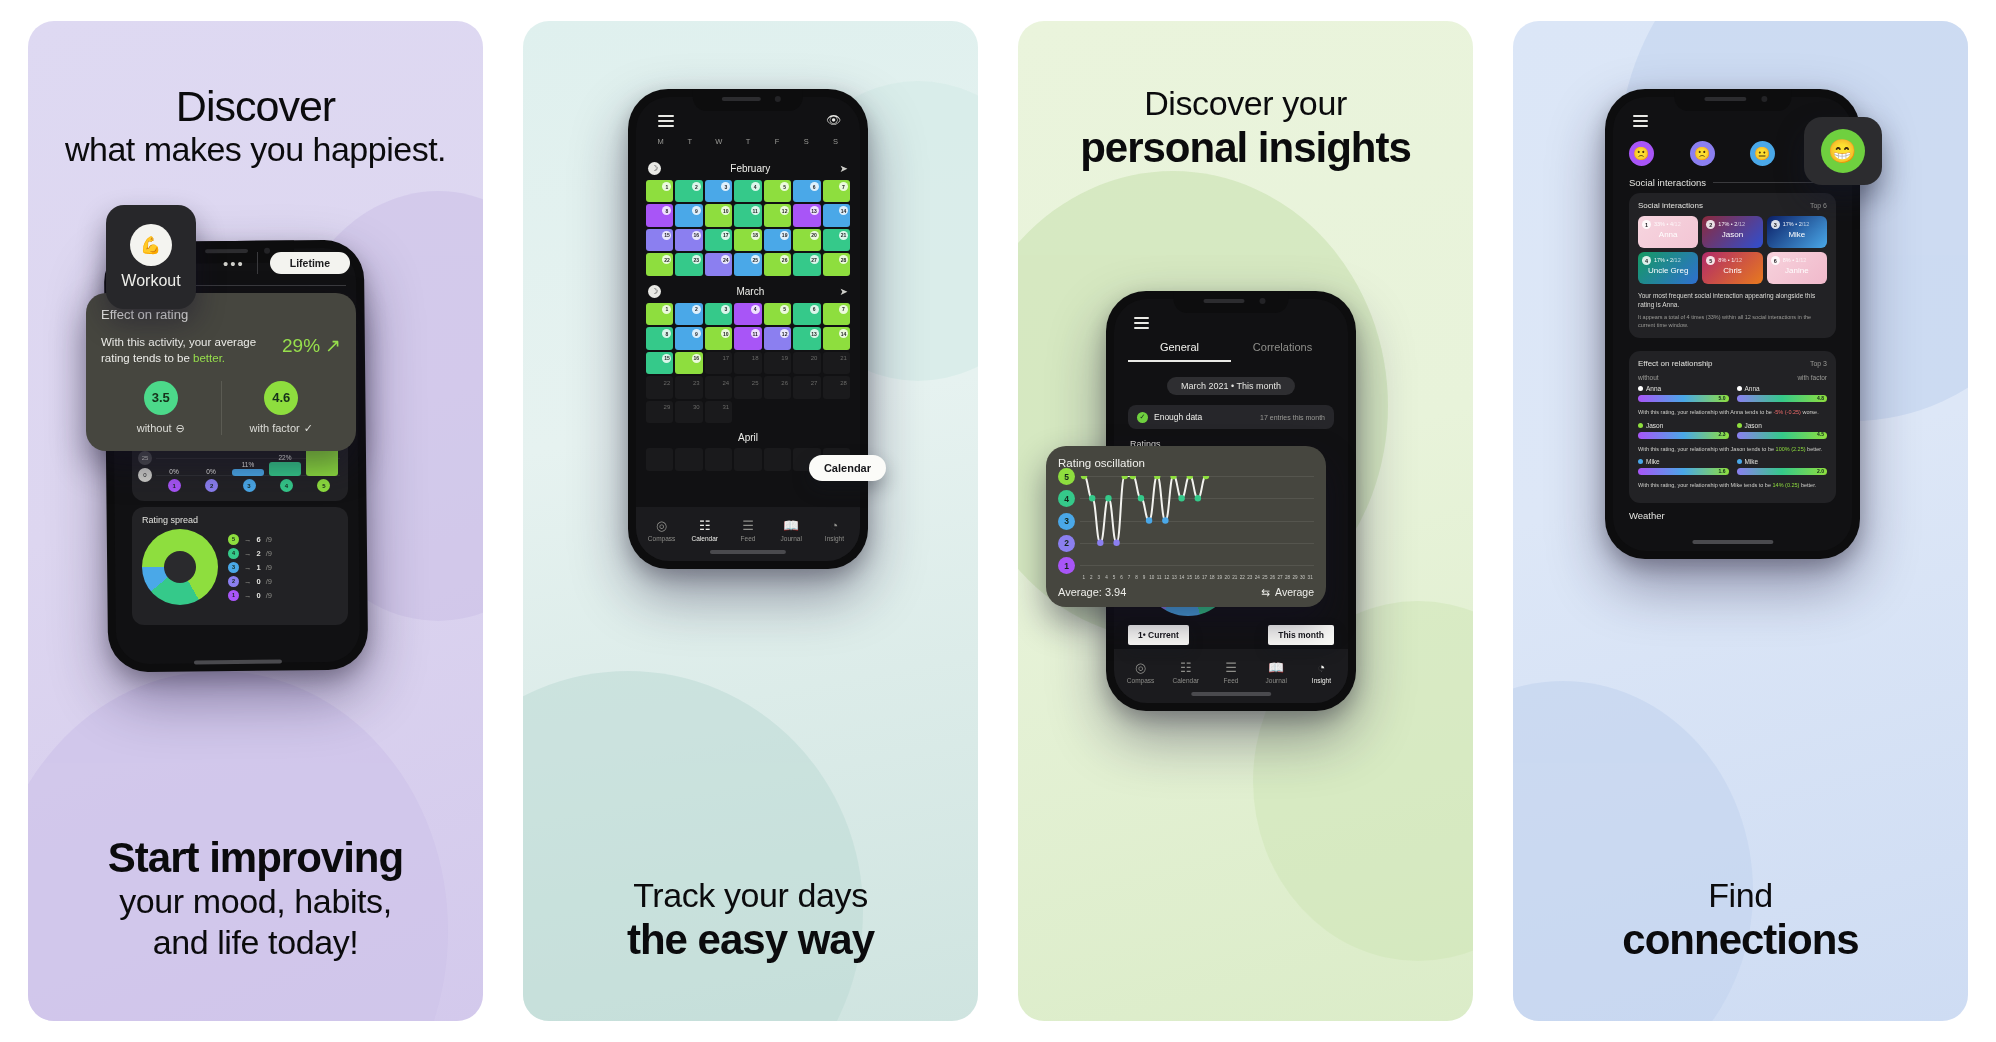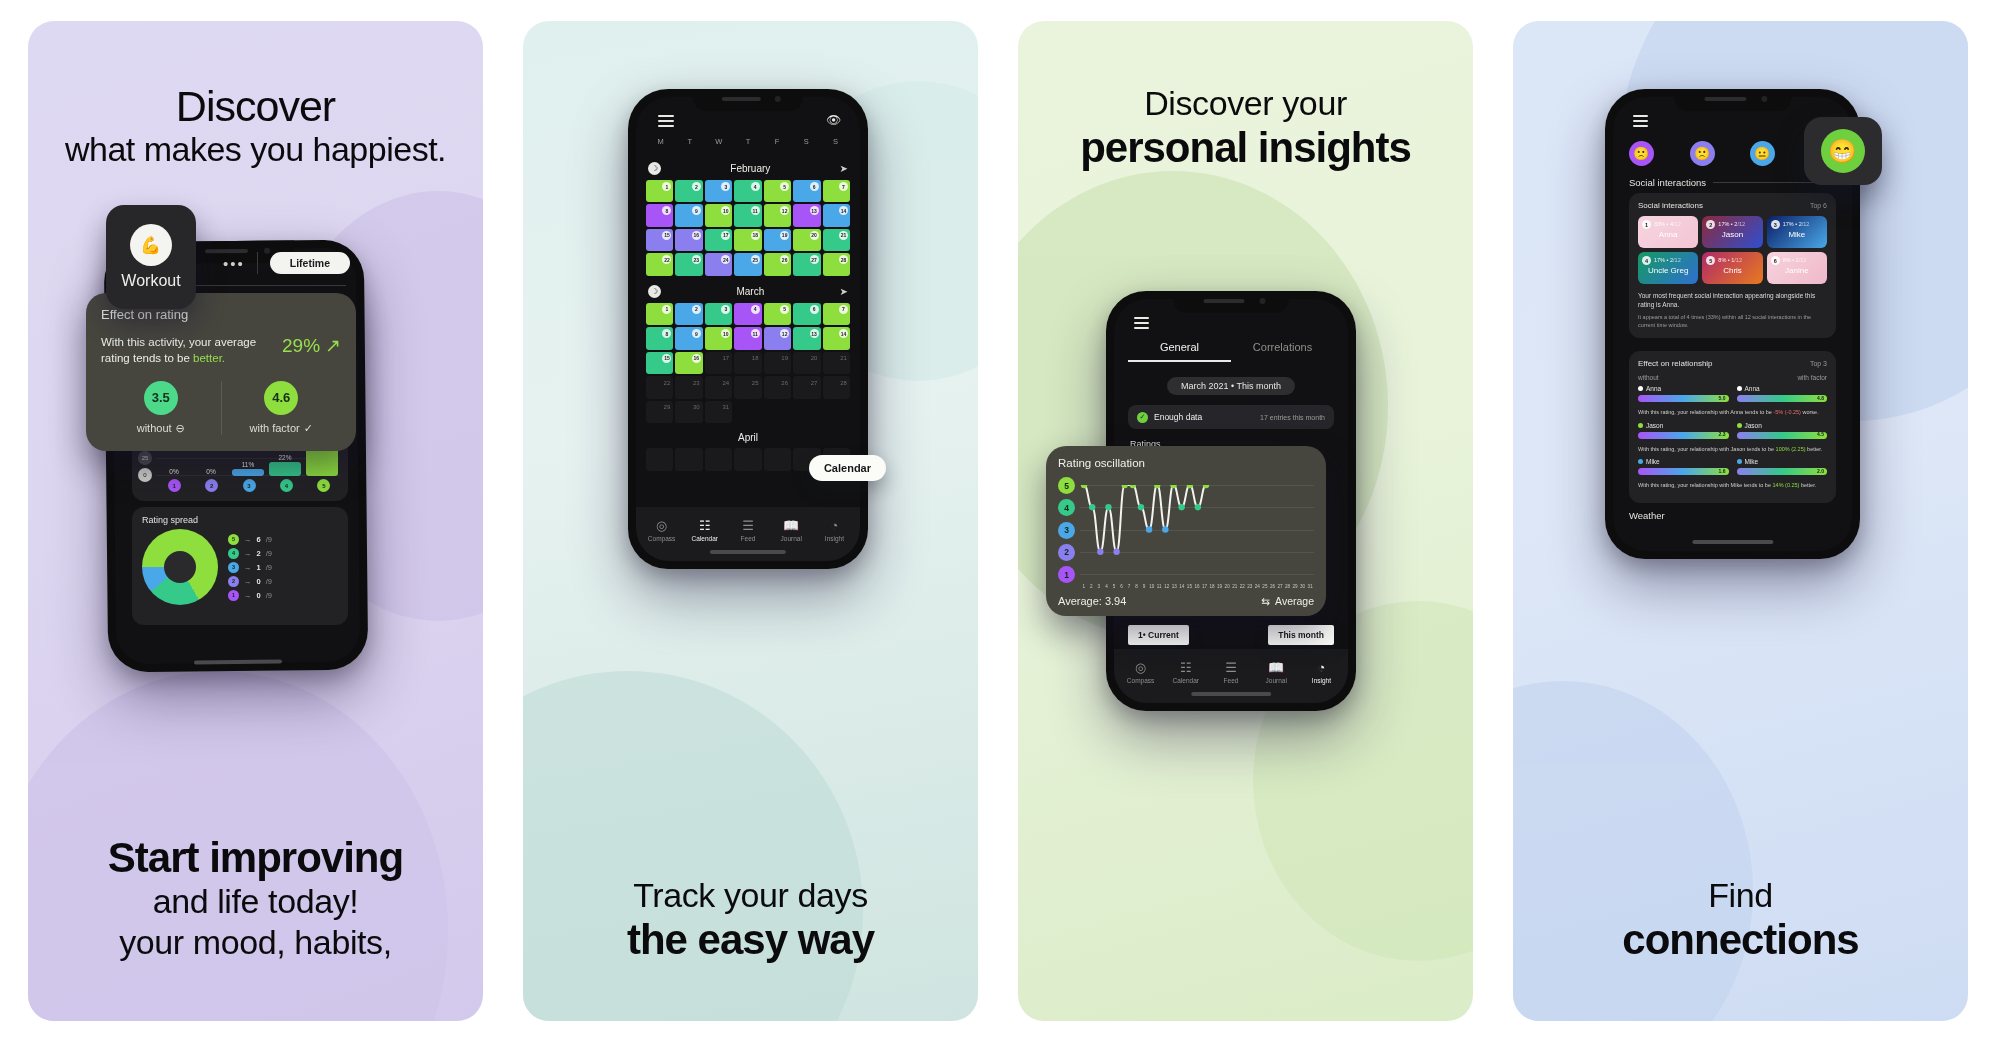--- a/index.html
+++ b/index.html
@@ -243,21 +243,21 @@
     position:absolute;left:14px;right:14px;top:106px;z-index:7;height:24px;
     background:#26262a;border-radius:8px;display:flex;align-items:center;gap:6px;padding:0 9px;
   }
   .p3-enough .ck{width:11px;height:11px;border-radius:50%;background:#6fd03f;color:#14261a;font-size:7px;
       display:flex;align-items:center;justify-content:center;}
   .p3-enough .t1{font-size:8.5px;color:#eeeeea;flex:1;}
   .p3-enough .t2{font-size:7px;color:#9a9a96;}
   .p3-ratings{position:absolute;left:16px;top:140px;font-size:9px;color:#d6d6d2;z-index:7;}
 
   #oscCard{ left: 28px; top: 425px; width: 280px; padding: 11px 12px 9px; }
-  .osc-t{font-size:11.5px;color:#f0f0ec;margin-bottom:16px;}
+  .osc-t{font-size:11.5px;color:#f0f0ec;margin-bottom:7px;}
   .osc-wrap{position:relative;height:104px;margin-left:22px;}
   .osc-y{position:absolute;left:-22px;top:0;bottom:14px;width:18px;}
   .oy{position:absolute;width:17px;height:17px;border-radius:50%;font-size:8.5px;font-weight:600;
       display:flex;align-items:center;justify-content:center;color:#13261a;}
   .osc-grid{position:absolute;left:0;right:0;top:0;bottom:14px;}
   .osc-grid i{position:absolute;left:0;right:0;height:1px;background:#55554e;}
   .osc-x{position:absolute;left:0;right:0;bottom:0;display:flex;}
   .osc-x span{flex:1;text-align:center;font-size:4.6px;color:#c9c9c4;}
   .osc-foot{display:flex;align-items:center;justify-content:space-between;margin-top:6px;}
   .osc-avg{font-size:11px;color:#eeeeea;}
@@ -462,22 +462,22 @@
           <div class="fc-cap">
             <span>with factor</span>
               <span>✓</span>
           </div>
         </div>
       </div>
     </div>
 
     <div class="heading head-bot">
       <div class="h-big">Start improving</div>
+      <div class="h-med">your mood, habits,</div>
       <div class="h-med">and life today!</div>
-      <div class="h-med">your mood, habits,</div>
     </div>
   </div>
 
   <div class="panel p2">
     <div class="blob blob1"></div>
     <div class="blob blob2"></div>
 
     <div class="phone" id="phone2">
       <div class="screen">
         <div class="p2-hamb">

